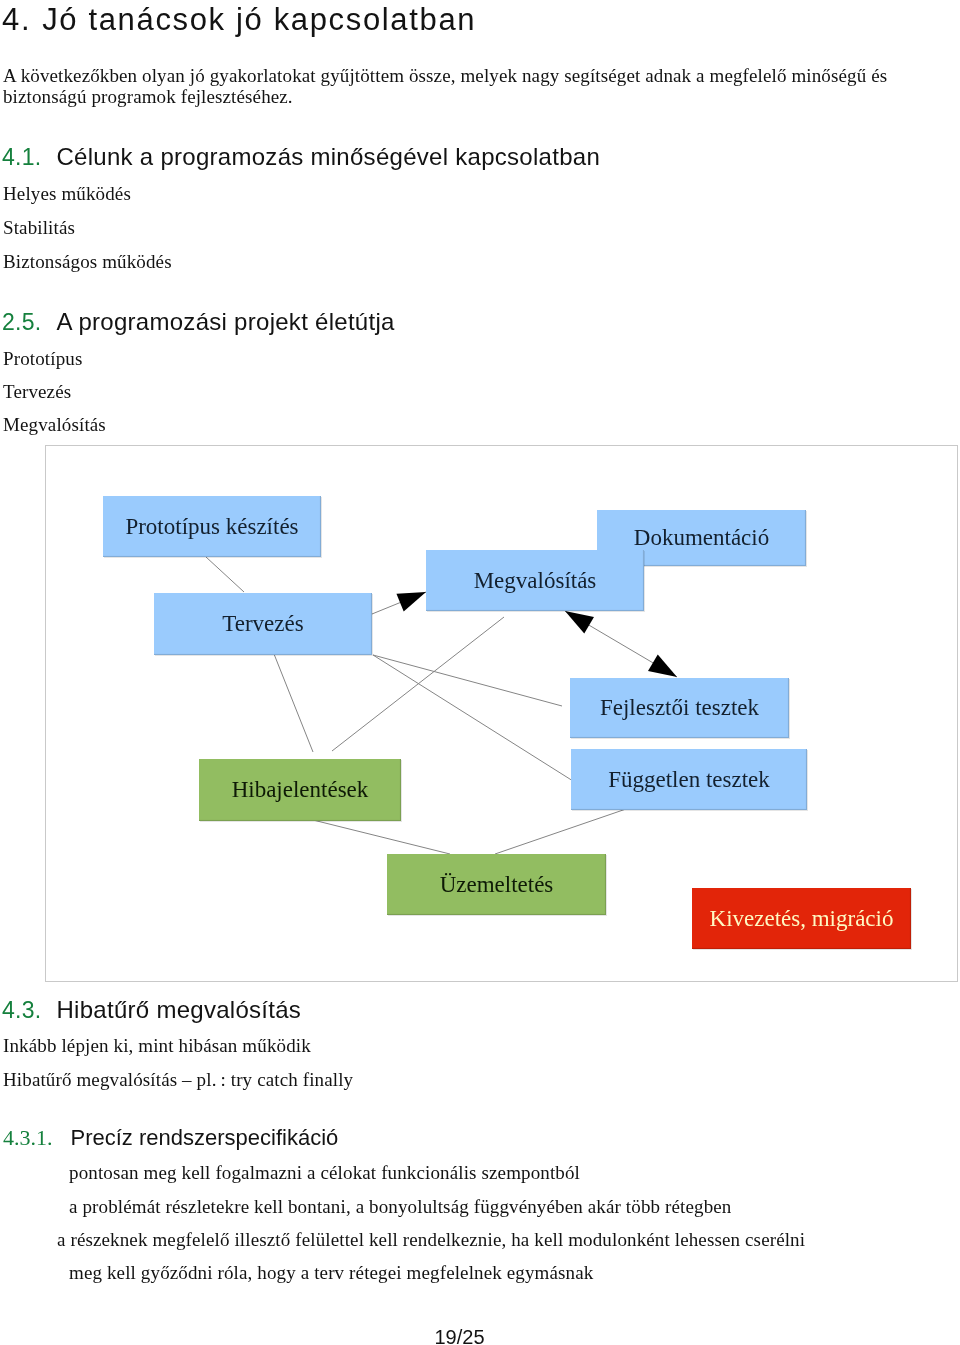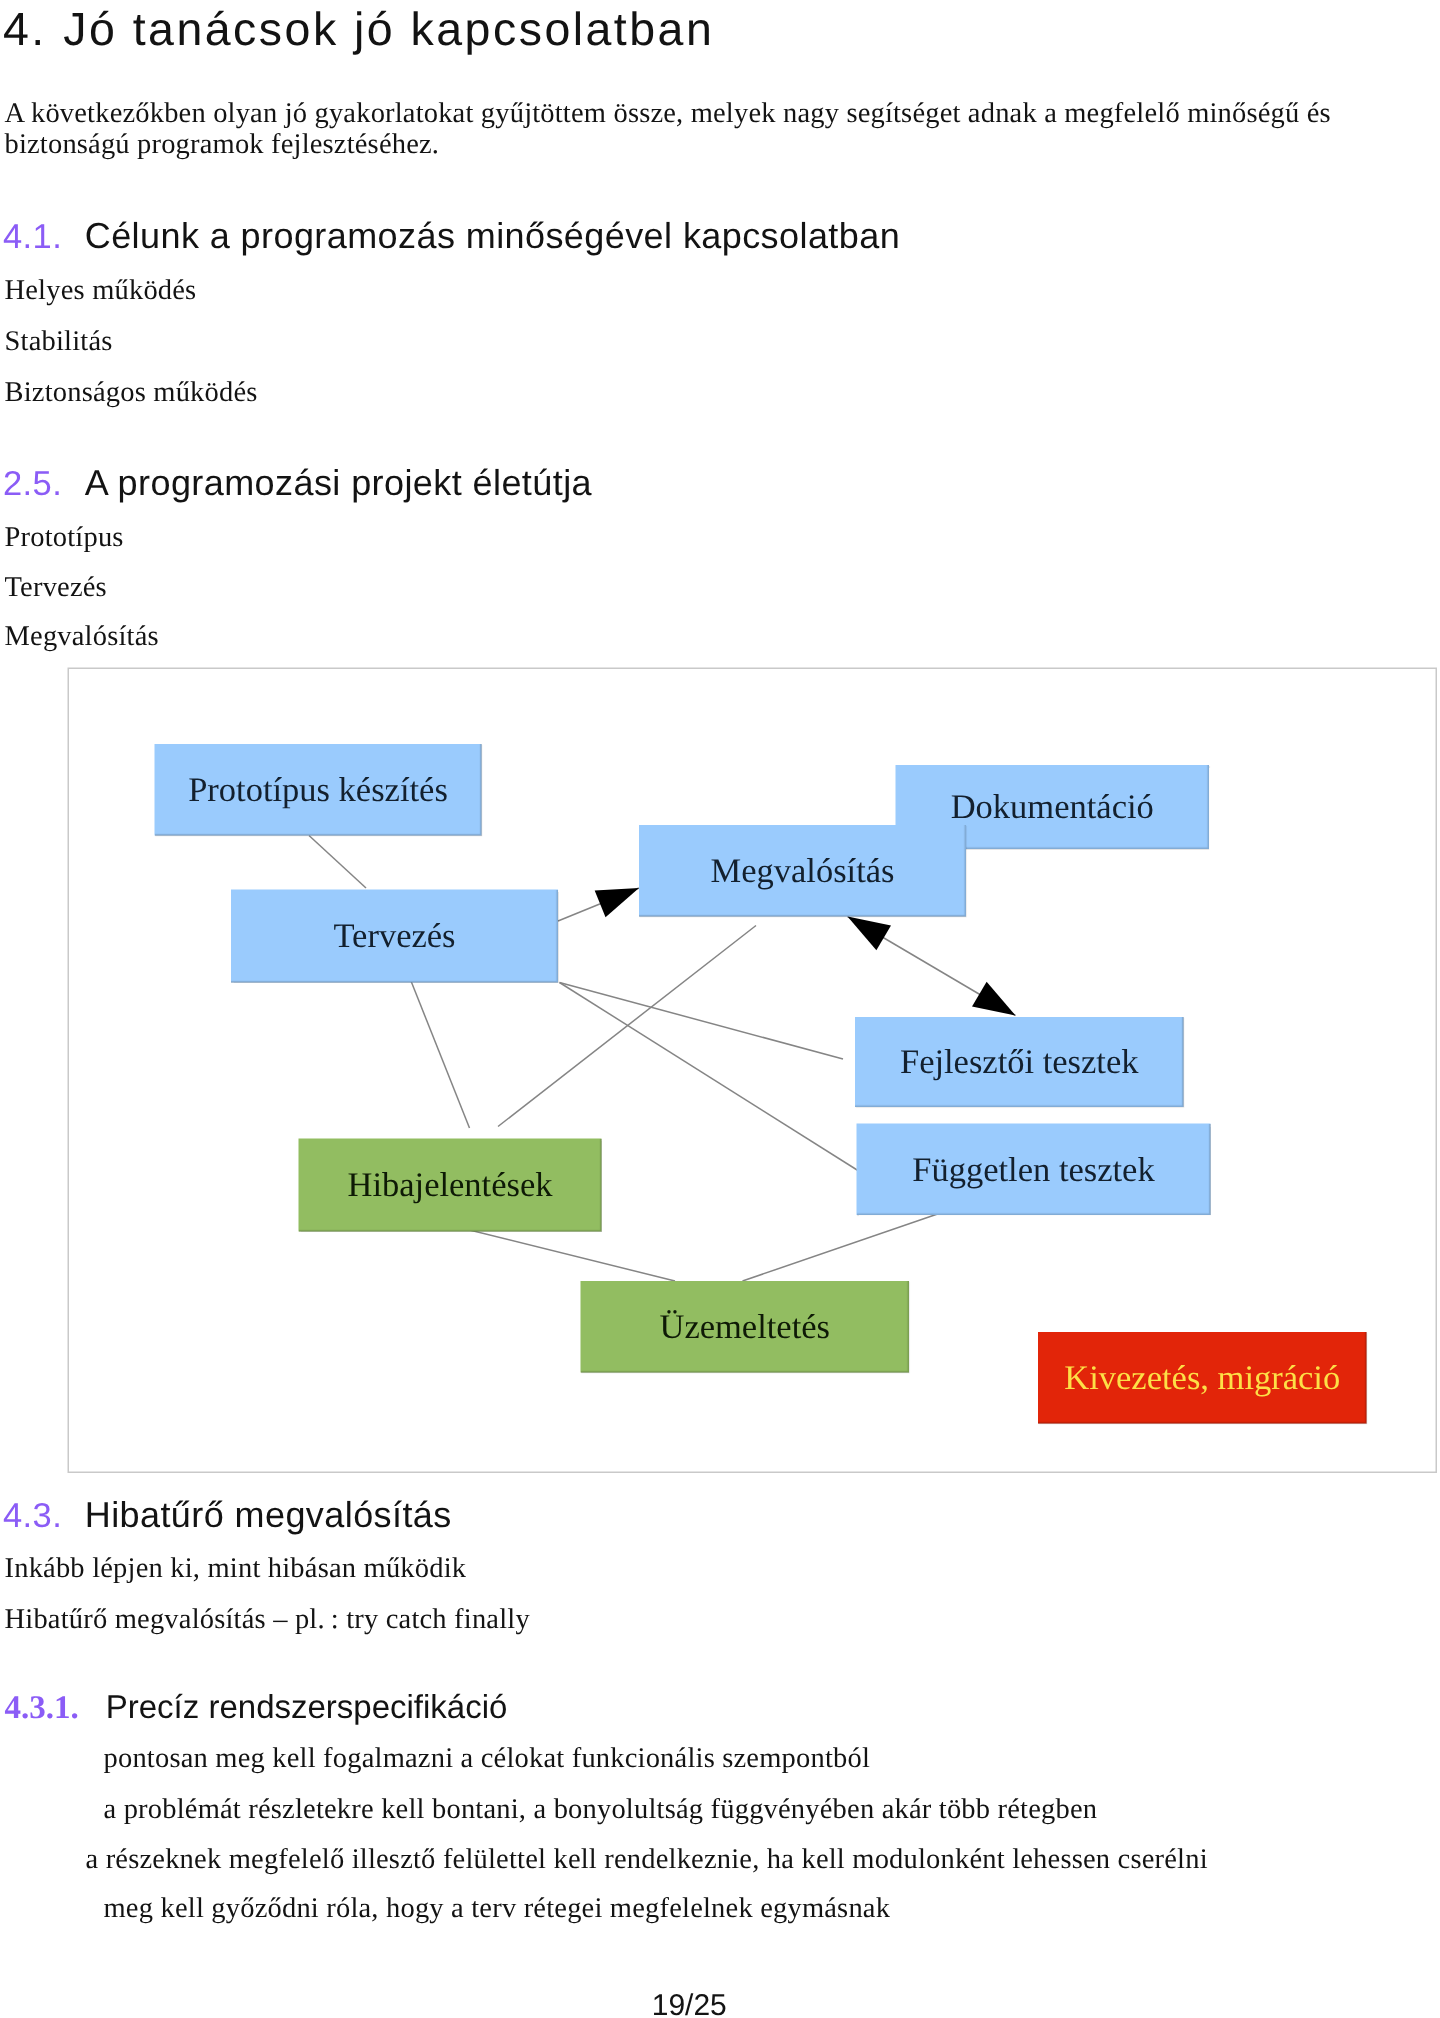--- a/index.html
+++ b/index.html
@@ -8,35 +8,35 @@
   .page{position:relative;width:960px;height:1345px;transform:translateZ(0);}
   .abs{position:absolute;}
 
   
   .h1{font-family:"Liberation Sans", sans-serif;font-weight:400;
       font-size:31px;line-height:31px;letter-spacing:1.65px;color:#131313;white-space:nowrap;}
   .h2{font-family:"Liberation Sans", sans-serif;font-weight:400;
       font-size:24px;line-height:24px;color:#131313;white-space:nowrap;letter-spacing:0.28px;}
   .h3{font-family:"Liberation Sans", sans-serif;font-weight:400;
       font-size:22px;line-height:22px;color:#131313;white-space:nowrap;}
-  .num{font-family:"Liberation Sans", sans-serif;font-size:23px;color:#8b5cf6;}
-  .h3 .num{font-family:"Liberation Serif", serif;font-size:22px;font-weight:bold;}
+  .num{font-family:"Liberation Sans", sans-serif;font-size:23px;color:#15803d;}
+  .h3 .num{font-family:"Liberation Serif", serif;font-size:22px;}
   .body{font-family:"Liberation Serif", serif;font-size:19px;line-height:19px;
         color:#131313;white-space:nowrap;letter-spacing:0.13px;}
   .intro{font-family:"Liberation Serif", serif;font-size:19px;line-height:21px;color:#131313;letter-spacing:0.12px;}
   .footer{font-family:"Liberation Sans", sans-serif;font-size:20px;color:#131313;}
 
   
   #diagram{position:absolute;left:45px;top:445px;width:913px;height:537px;
            border:1px solid #c9c9c9;background:#fff;box-sizing:border-box;}
   .node{position:absolute;display:flex;align-items:center;justify-content:center;
         font-family:"Liberation Serif", serif;font-size:23px;color:#13202e;
         box-shadow:inset -1px -1px 0.8px rgba(0,0,0,.17), 0.5px 0.5px 0.5px rgba(0,0,0,.10);}
   .node.green{color:#0e1a06;}
-  .node.red{color:#fde047;}
+  .node.red{color:#fef9c3;}
   #edges{position:absolute;left:-1px;top:-1px;width:913px;height:537px;overflow:visible;}
 </style>
 </head>
 <body>
 
 <div class="page">
 
   <div class="abs h1" style="left:2px;top:4px;">
     <span>4.</span><span style="display:inline-block;width:11px;"></span><span>Jó tanácsok jó kapcsolatban</span>
   </div>

